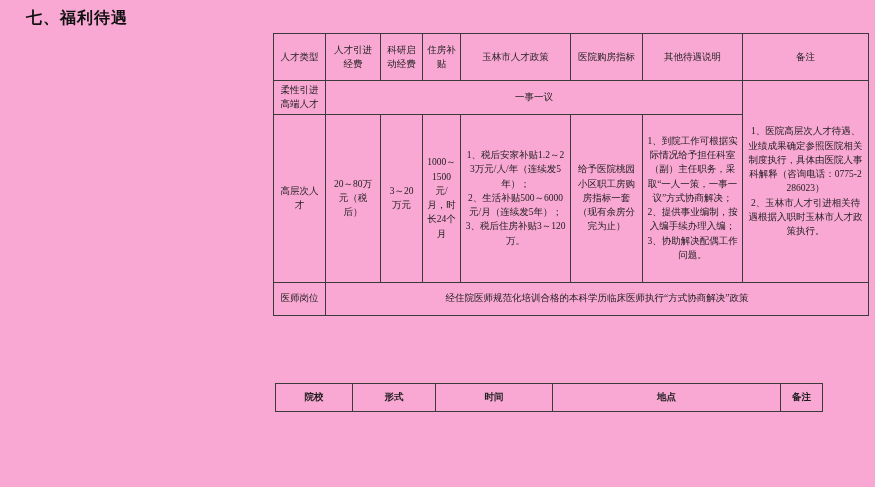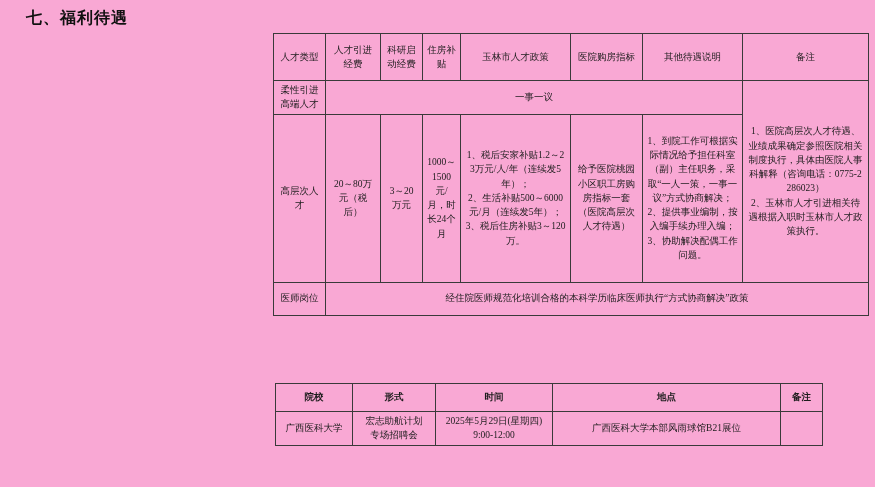--- a/index.html
+++ b/index.html
@@ -68,21 +68,21 @@
 2、玉林市人才引进相关待遇根据入职时玉林市人才政策执行。</td>
       </tr>
       <tr class="t1r3">
         <td>高层次人才</td>
         <td>20～80万元（税后）</td>
         <td>3～20万元</td>
         <td>1000～1500元/月，时长24个月</td>
         <td class="just preline">1、税后安家补贴1.2～23万元/人/年（连续发5年）；
 2、生活补贴500～6000元/月（连续发5年）；
 3、税后住房补贴3～120万。</td>
-        <td class="just">给予医院桃园小区职工房购房指标一套（医院高层次人才待遇）</td>
+        <td class="just">给予医院桃园小区职工房购房指标一套（现有余房分完为止）</td>
         <td class="just preline">1、到院工作可根据实际情况给予担任科室（副）主任职务，采取“一人一策，一事一议”方式协商解决；
 2、提供事业编制，按入编手续办理入编；
 3、协助解决配偶工作问题。</td>
       </tr>
       <tr class="t1r4">
         <td>医师岗位</td>
         <td colspan="7">经住院医师规范化培训合格的本科学历临床医师执行“方式协商解决”政策</td>
       </tr>
     </tbody>
   </table>
@@ -97,25 +97,16 @@
         <col style="width:42px">
     </colgroup>
     <tbody>
       <tr class="t2r1">
         <td class="hdr">院校</td>
         <td class="hdr">形式</td>
         <td class="hdr">时间</td>
         <td class="hdr">地点</td>
         <td class="hdr">备注</td>
       </tr>
-      <tr class="t2r2">
-        <td>广西医科大学</td>
-        <td class="preline">宏志助航计划
-专场招聘会</td>
-        <td class="preline">2025年5月29日(星期四)
-9:00-12:00</td>
-        <td>广西医科大学本部风雨球馆B21展位</td>
-        <td></td>
-      </tr>
     </tbody>
   </table>
 
 </div>
 
 </body></html>

